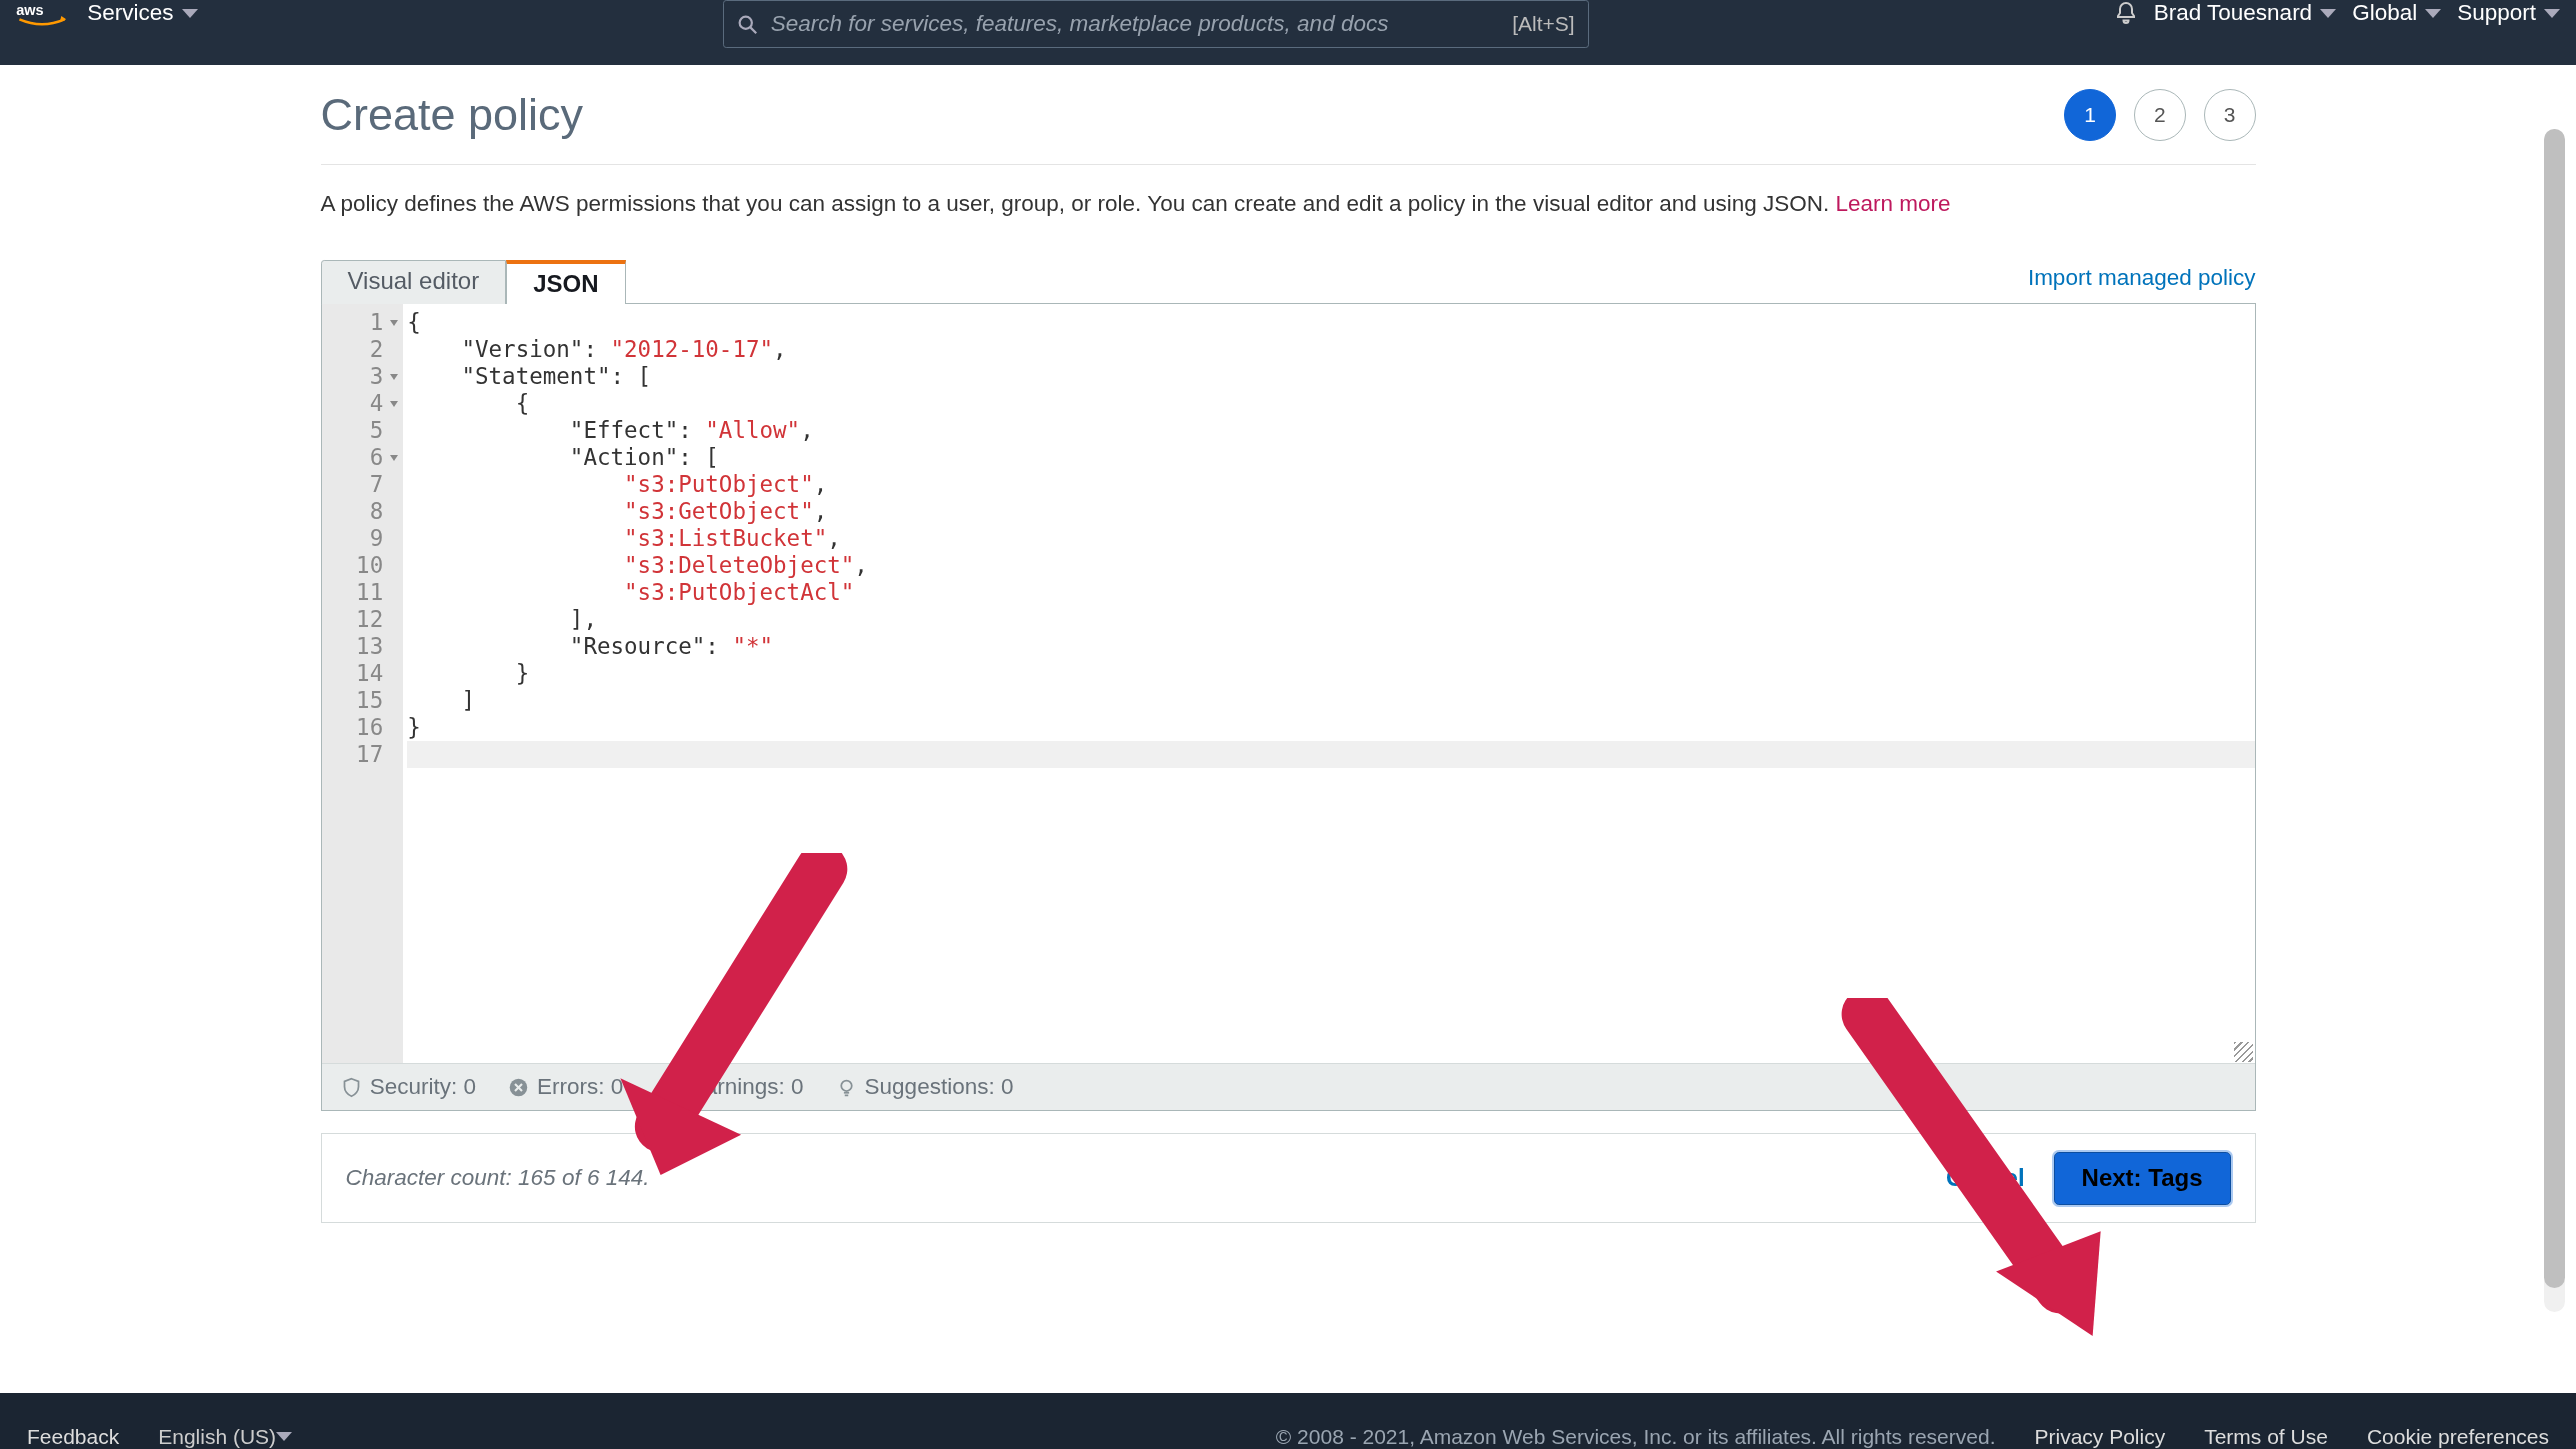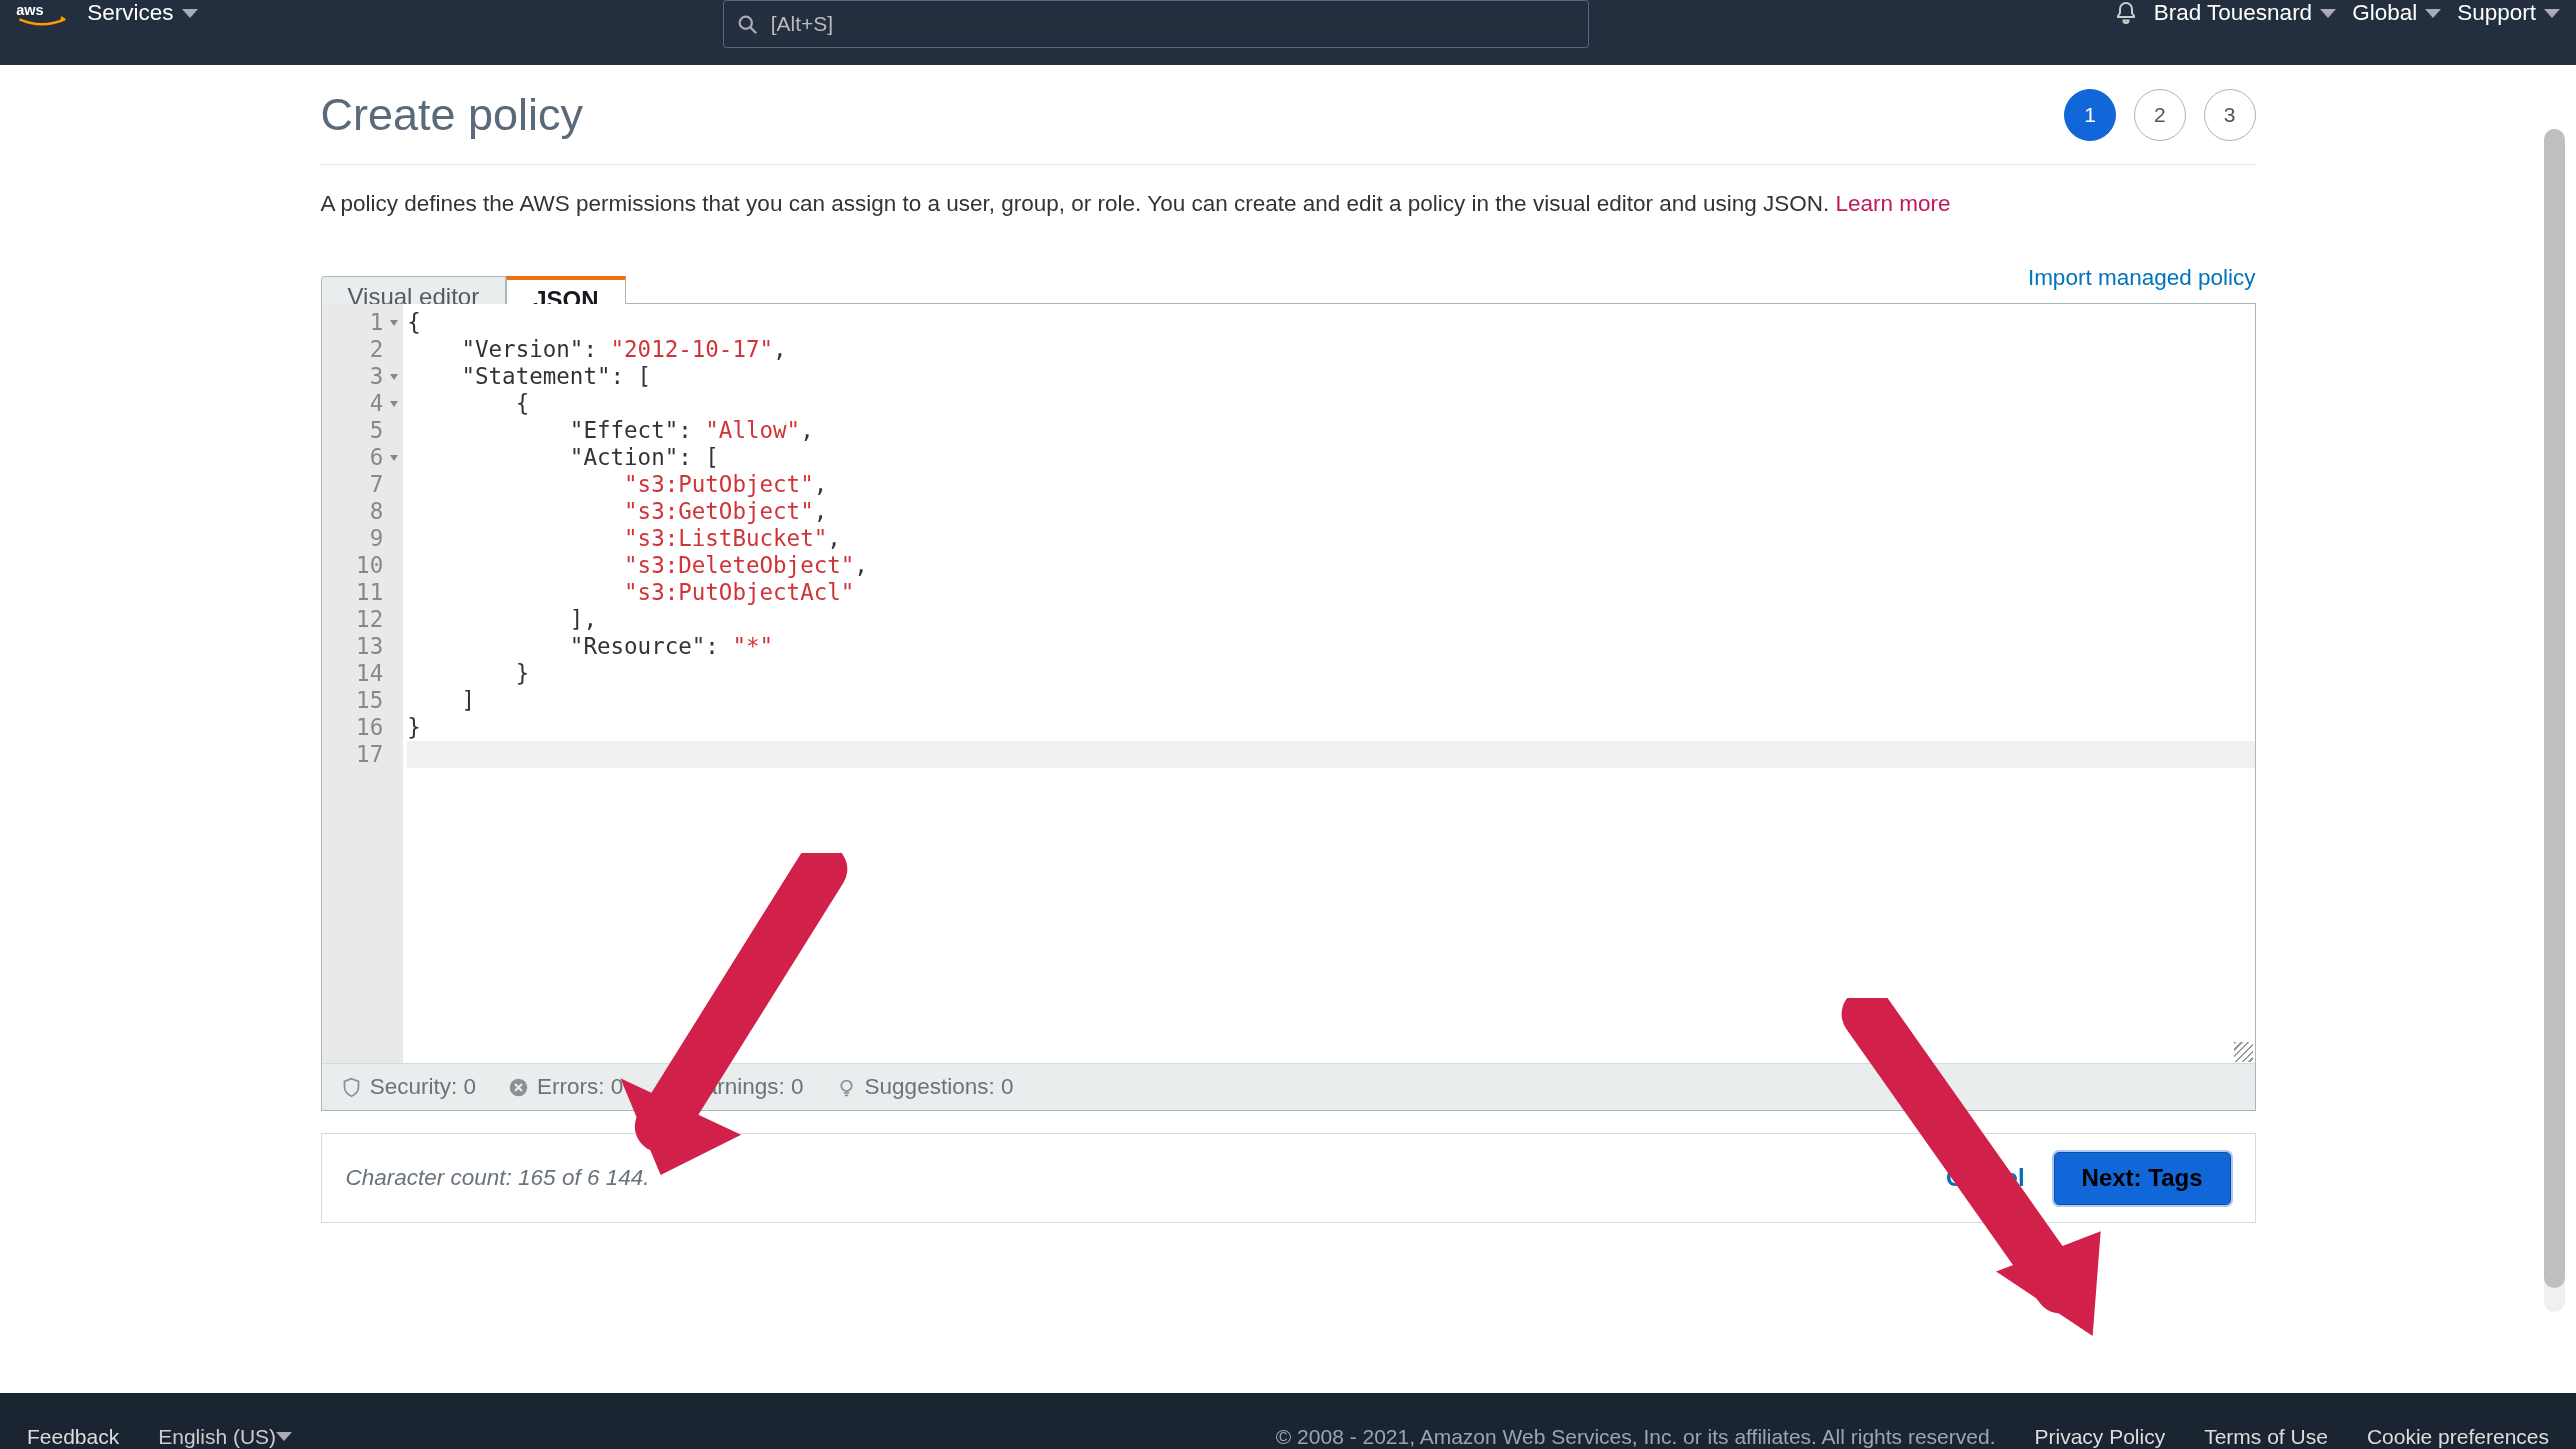--- a/index.html
+++ b/index.html
@@ -72,21 +72,21 @@
 
 .tab-row {
   display:flex; align-items:flex-end; justify-content:space-between;
   margin-top: 37px;
   border-bottom:0.8px solid #d5dbdb;
 }
 .tabs { display:flex; }
 .tab {
   padding: 6px 26px; font-size: 24px; cursor:pointer;
   border:0.8px solid #aab7b8; background:#eaeded; color:#545b64;
-  position:relative; top:18px;
+  position:relative; top:2px;
 }
 .tab.inactive { border-top-left-radius:3.2px; border-top-right-radius:0; }
 .tab.active {
   background:#fff; color:#16191f; border-bottom-color:#fff;
   border-top: 4px solid #ec7211; font-weight:600;
 }
 .import-link { font-size: 22.5px; color:#0073bb; cursor:pointer; padding-bottom:11.3px; }
 
 
 .editor-wrap {
@@ -180,20 +180,21 @@
       <span>Services</span>
       <span class="caret-down"></span>
     </div>
   </div>
   <div class="nav-center">
     <div class="searchbox">
       <svg width="21" height="21" viewBox="0 0 24 24" class="search-icon-svg">
         <circle cx="10" cy="10" r="7" stroke="#aab" stroke-width="2.5" fill="none"></circle>
         <line x1="15" y1="15" x2="22" y2="22" stroke="#aab" stroke-width="2.5"></line>
       </svg>
+      <input class="search-input" placeholder="Search for services, features, marketplace products, and docs" style="">
       <span class="kbd">[Alt+S]</span>
     </div>
   </div>
   <div class="nav-right">
     <div class="nav-item">
       <svg class="bell-icon" viewBox="0 0 24 24">
         <path d="M12 2a6 6 0 0 0-6 6v4l-2 3v1h16v-1l-2-3V8a6 6 0 0 0-6-6zm0 20a2.5 2.5 0 0 0 2.5-2.5h-5A2.5 2.5 0 0 0 12 22z" fill="none" stroke="#ccc" stroke-width="2"></path>
       </svg>
     </div>
     <div class="nav-item">

